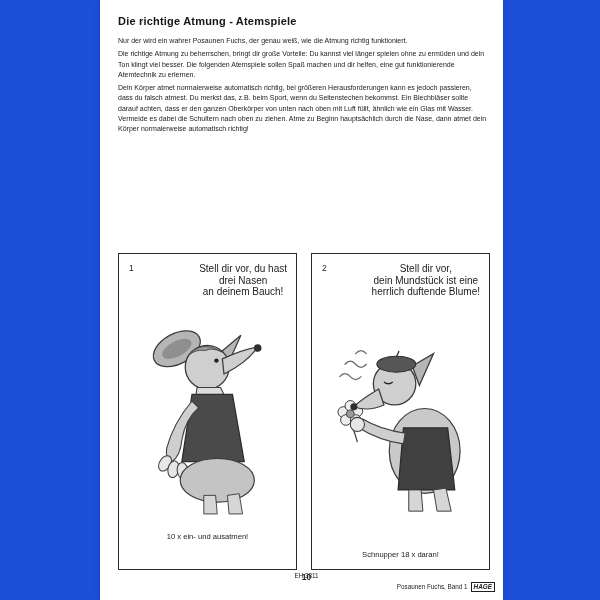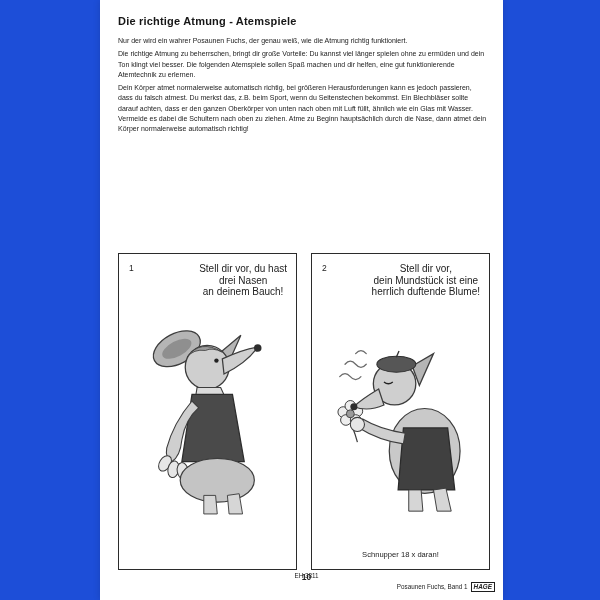--- a/index.html
+++ b/index.html
@@ -94,20 +94,21 @@
             <path d="M70 104 Q48 130 40 160 Q38 172 46 176 Q56 170 58 150 Q62 126 78 112 Z" fill="#cfcfcf" stroke="#3d3d3d" stroke-width="1.3"></path>
             <ellipse cx="38" cy="178" rx="6.5" ry="10" transform="rotate(32 38 178)" fill="#e6e6e6" stroke="#3d3d3d" stroke-width="1.2"></ellipse>
             <ellipse cx="48" cy="185" rx="6.5" ry="10" transform="rotate(12 48 185)" fill="#e6e6e6" stroke="#3d3d3d" stroke-width="1.2"></ellipse>
             <ellipse cx="59" cy="187" rx="6.5" ry="10" transform="rotate(-10 59 187)" fill="#e6e6e6" stroke="#3d3d3d" stroke-width="1.2"></ellipse>
             <ellipse cx="100" cy="198" rx="44" ry="26" fill="#c4c4c4" stroke="#3d3d3d" stroke-width="1.4"></ellipse>
             <path d="M84 216 L84 238 L100 238 L98 216 Z" fill="#d6d6d6" stroke="#3d3d3d" stroke-width="1.1"></path>
             <path d="M112 216 L114 238 L130 238 L126 214 Z" fill="#d6d6d6" stroke="#3d3d3d" stroke-width="1.1"></path>
           </g>
         </svg>
 
+        <div class="caption c1">10 x ein- und ausatmen!</div>
       </section>
 
       <section class="exercise">
         <span class="ex-num">2</span>
         <span class="instruction">Stell dir vor,
 dein Mundstück ist eine
 herrlich duftende Blume!</span>
 
         <svg class="illu illu2" width="158" height="200" viewBox="0 0 178 226">
           <g fill="none" stroke="#6a6a6a" stroke-width="1.4" stroke-linecap="round">

